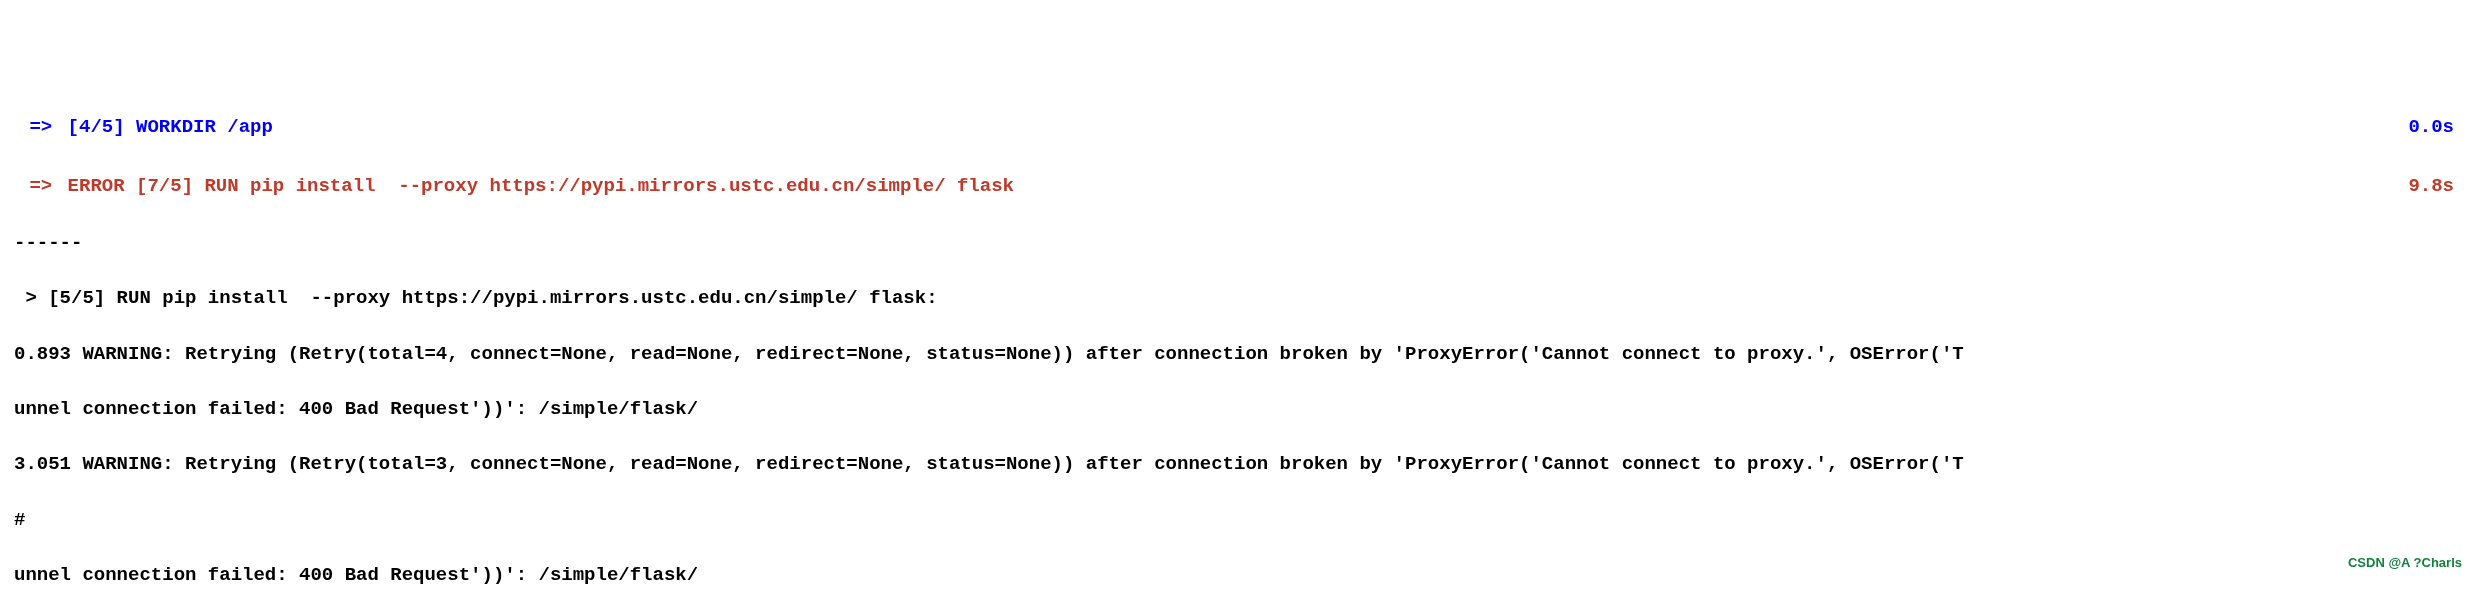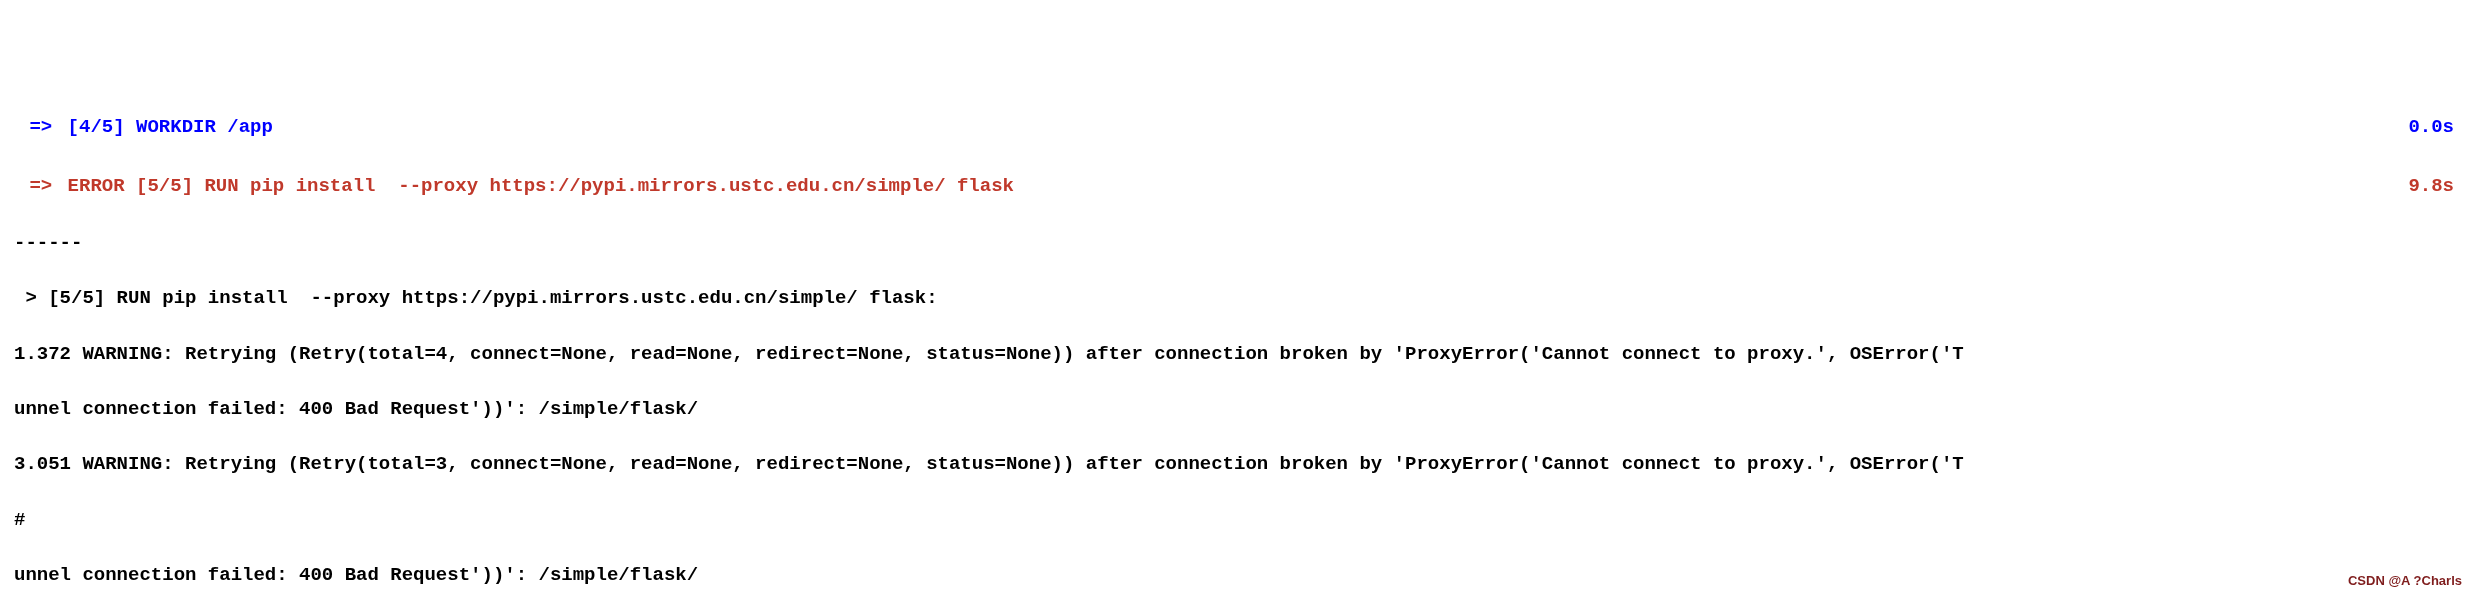--- a/index.html
+++ b/index.html
@@ -36,43 +36,43 @@
       color: #0000ff;
     }
     .red-bright {
       color: #c0392b;
     }
     .black {
       color: #000000;
     }
     .watermark {
       position: fixed;
-      bottom: 4px;
+      bottom: 22px;
       right: 10px;
       font-size: 13px;
-      color: #7f1d1d;
+      color: #15803d;
       font-family: Arial, sans-serif;
     }
   </style>
 </head>
 <body>
 
 
 
 <div class="line">
   <span class="line-left"><span class="blue"> =&gt; </span><span class="blue">[4/5] WORKDIR /app</span></span>
   <span class="line-right blue">0.0s</span>
 </div>
 <div class="line">
-  <span class="line-left"><span class="red-bright"> =&gt; </span><span class="red-bright">ERROR [5/5] RUN pip install  --proxy https://pypi.mirrors.ustc.edu.cn/simple/ flask</span></span>
+  <span class="line-left"><span class="red-bright"> =&gt; </span><span class="red-bright">ERROR [7/5] RUN pip install  --proxy https://pypi.mirrors.ustc.edu.cn/simple/ flask</span></span>
   <span class="line-right red-bright">9.8s</span>
 </div>
 <div class="black">------</div>
 <div class="black"> &gt; [5/5] RUN pip install  --proxy https://pypi.mirrors.ustc.edu.cn/simple/ flask:</div>
-<div class="black">1.372 WARNING: Retrying (Retry(total=4, connect=None, read=None, redirect=None, status=None)) after connection broken by 'ProxyError('Cannot connect to proxy.', OSError('T</div>
+<div class="black">0.893 WARNING: Retrying (Retry(total=4, connect=None, read=None, redirect=None, status=None)) after connection broken by 'ProxyError('Cannot connect to proxy.', OSError('T</div>
 <div class="black">unnel connection failed: 400 Bad Request'))': /simple/flask/</div>
 <div class="black">3.051 WARNING: Retrying (Retry(total=3, connect=None, read=None, redirect=None, status=None)) after connection broken by 'ProxyError('Cannot connect to proxy.', OSError('T</div>
 <div class="black">#</div>
 <div class="black">unnel connection failed: 400 Bad Request'))': /simple/flask/</div>
 <div class="black">#</div>
 
 
 
 
 

